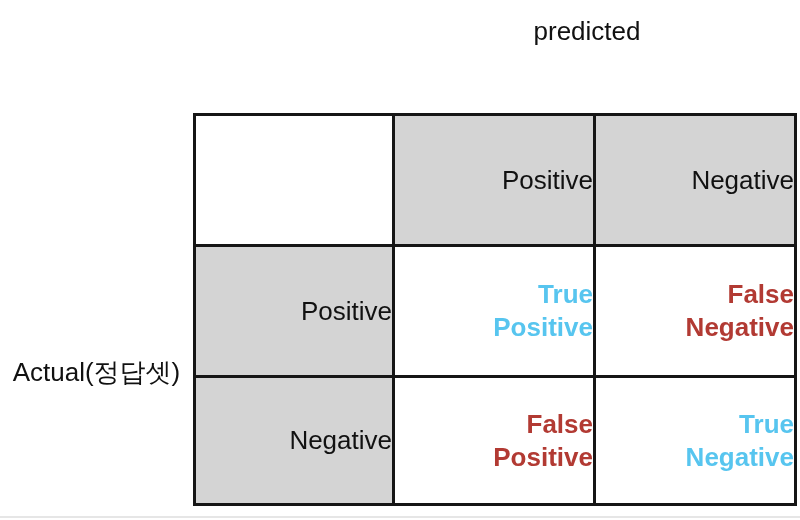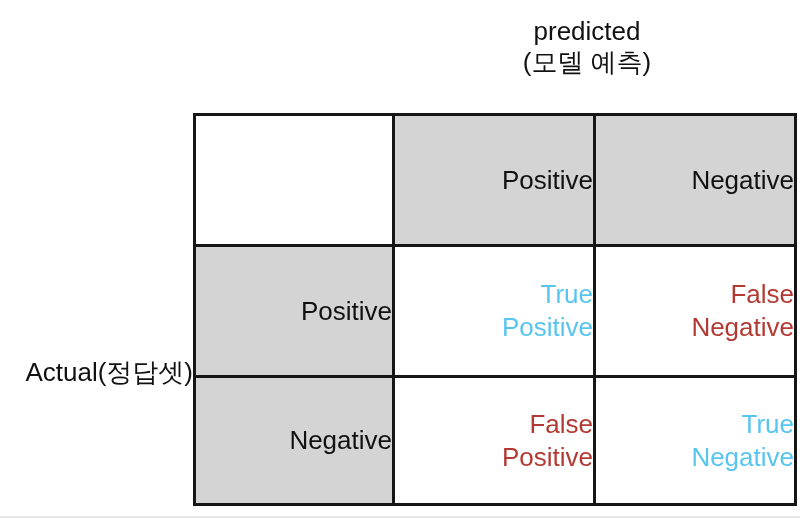--- a/index.html
+++ b/index.html
@@ -33,21 +33,21 @@
     text-align: center;
     font-size: 26px;
     line-height: 31px;
     color: var(--text);
   }
   .actual-title {
     position: absolute;
     left: 0;
     top: 357px;
     width: 193px;
-    text-align: right;
+    text-align: center;
     font-size: 26px;
     line-height: 30px;
     color: var(--text);
   }
   table.matrix {
     position: absolute;
     left: 193px;
     top: 113px;
     border-collapse: collapse;
     table-layout: fixed;
@@ -74,42 +74,41 @@
   th.rowhead {
     background: var(--header-bg);
     font-weight: normal;
     width: 196px;
     color: var(--text);
   }
   tr.body-row-1 { height: 131px; }
   tr.body-row-2 { height: 128px; }
   td.cell {
     background: #ffffff;
-    font-weight: normal;
+    font-weight: bold;
     line-height: 33px;
   }
   td.kind-true  { color: var(--true-text); }
   td.kind-false { color: var(--false-text); }
   .bottom-rule {
     position: absolute;
     left: 0;
     right: 0;
     top: 516px;
     height: 2px;
     background: var(--bottom-rule);
   }
 </style>
 </head>
 <body>
 
 <div class="canvas">
 
   <div class="predicted-title">
     <div>predicted</div>
-    <div>(모델 예측)</div>
   </div>
 
   <div class="actual-title">Actual(정답셋)</div>
 
   <table class="matrix">
     <tbody>
         <tr class="header-row">
       <td class="corner"></td>
       <th class="colhead">Positive</th>
       <th class="colhead">Negative</th>

